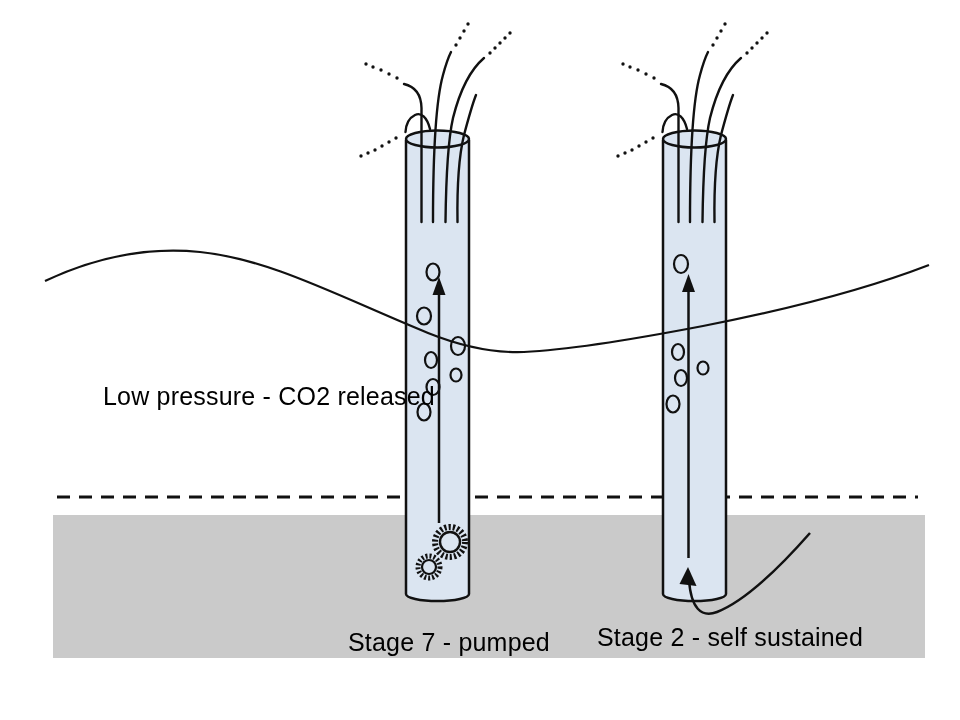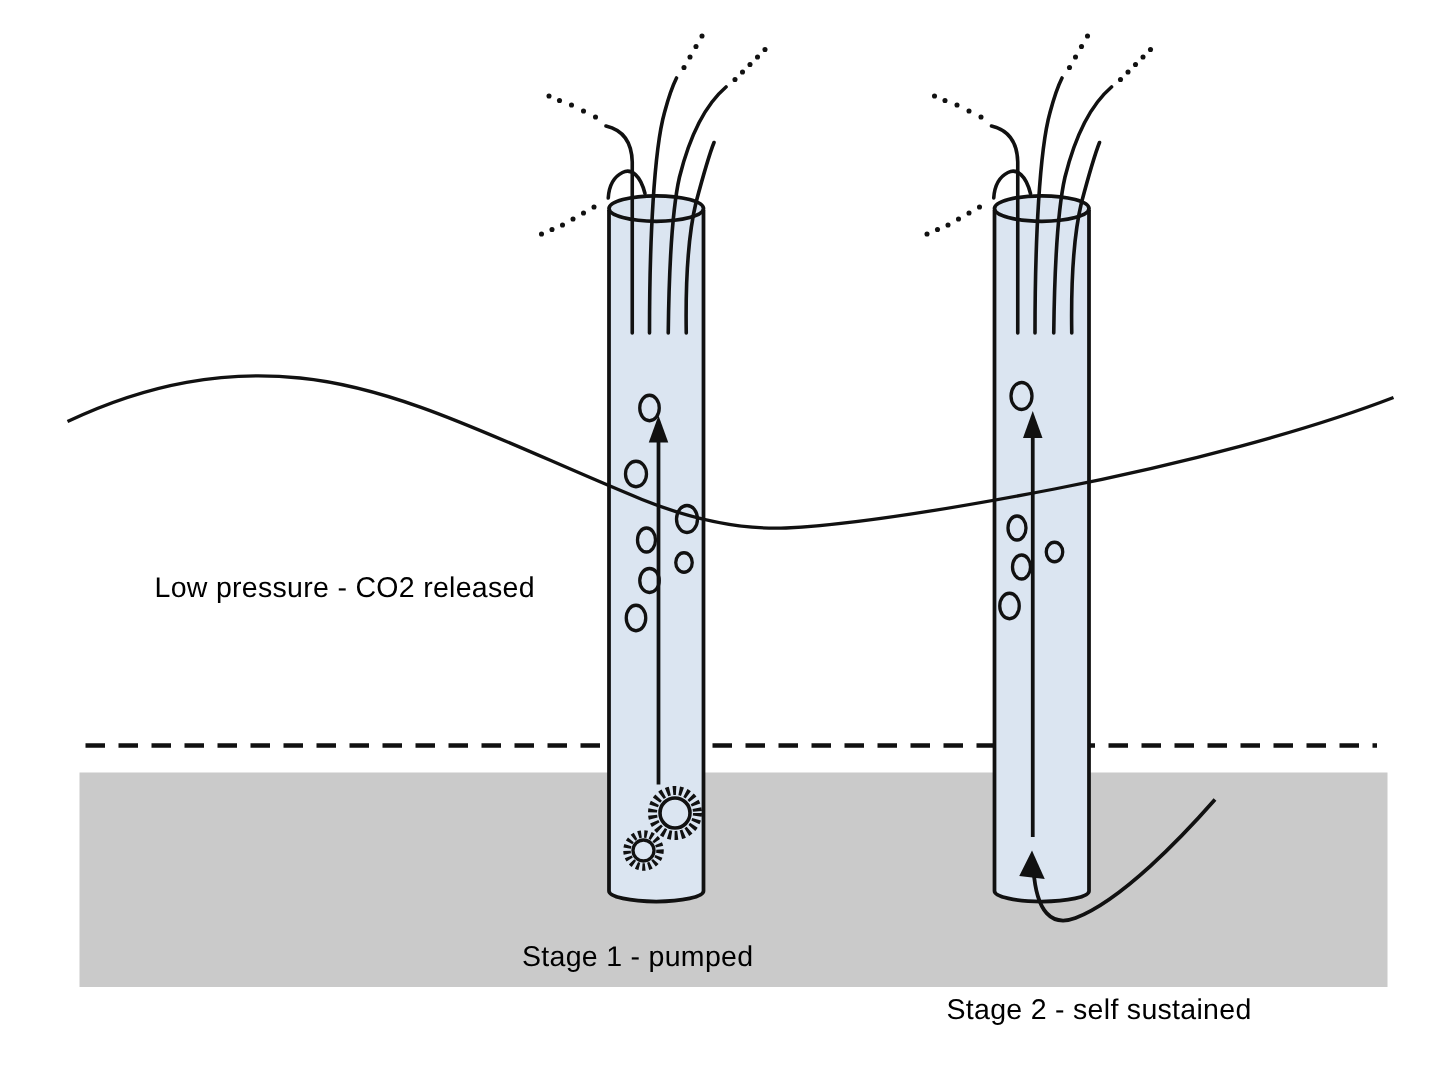--- a/index.html
+++ b/index.html
@@ -2,29 +2,29 @@
 <html><head>
 <meta charset="utf-8">
 <style>
   html, body { margin: 0; padding: 0; }
   body { width: 960px; height: 720px; background: #ffffff; font-family: "Liberation Sans", sans-serif; }
   #canvas { position: relative; width: 960px; height: 720px; background: #ffffff; overflow: hidden; }
   #scene-svg { position: absolute; left: 0; top: 0; }
   .label {
     position: absolute;
     color: #000000;
-    font-size: 19px;
+    font-size: 25px;
     line-height: 1.1;
     white-space: pre;
     letter-spacing: 0.2px;
   }
   #low-pressure-label   { left: 103px; top: 383px; }
   #high-concentration-label { left: 139px; top: 573px; }
   #stage1-label { left: 348px; top: 629px; }
-  #stage2-label { left: 631px; top: 624px; margin-top: 40px; }
+  #stage2-label { left: 597px; top: 624px; }
 </style>
 </head>
 <body>
 
 <div id="canvas">
 
   <svg id="scene-svg" width="960" height="720" viewBox="0 0 960 720">
 
     <defs>
 
@@ -110,15 +110,15 @@
         <polygon points="688,567 696.5,586 679.5,584" fill="#111111"></polygon>
       </g>
     </g>
 
     <path d="M 45 281 C 100 255 150 247 200 252 C 270 259 340 297 428 333
              C 468 349 498 353 524 352 C 566 350 630 340 703 326
              C 790 309 872 287 929 265" fill="none" stroke="#111111" stroke-width="2.2"></path>
   </svg>
 
   <div class="label" id="low-pressure-label">Low pressure - CO2 released</div>
-  <div class="label" id="stage1-label">Stage 1 - pumped</div>
+  <div class="label" id="stage1-label">Stage 7 - pumped</div>
   <div class="label" id="stage2-label">Stage 2 - self sustained</div>
 </div>
 
 </body></html>

